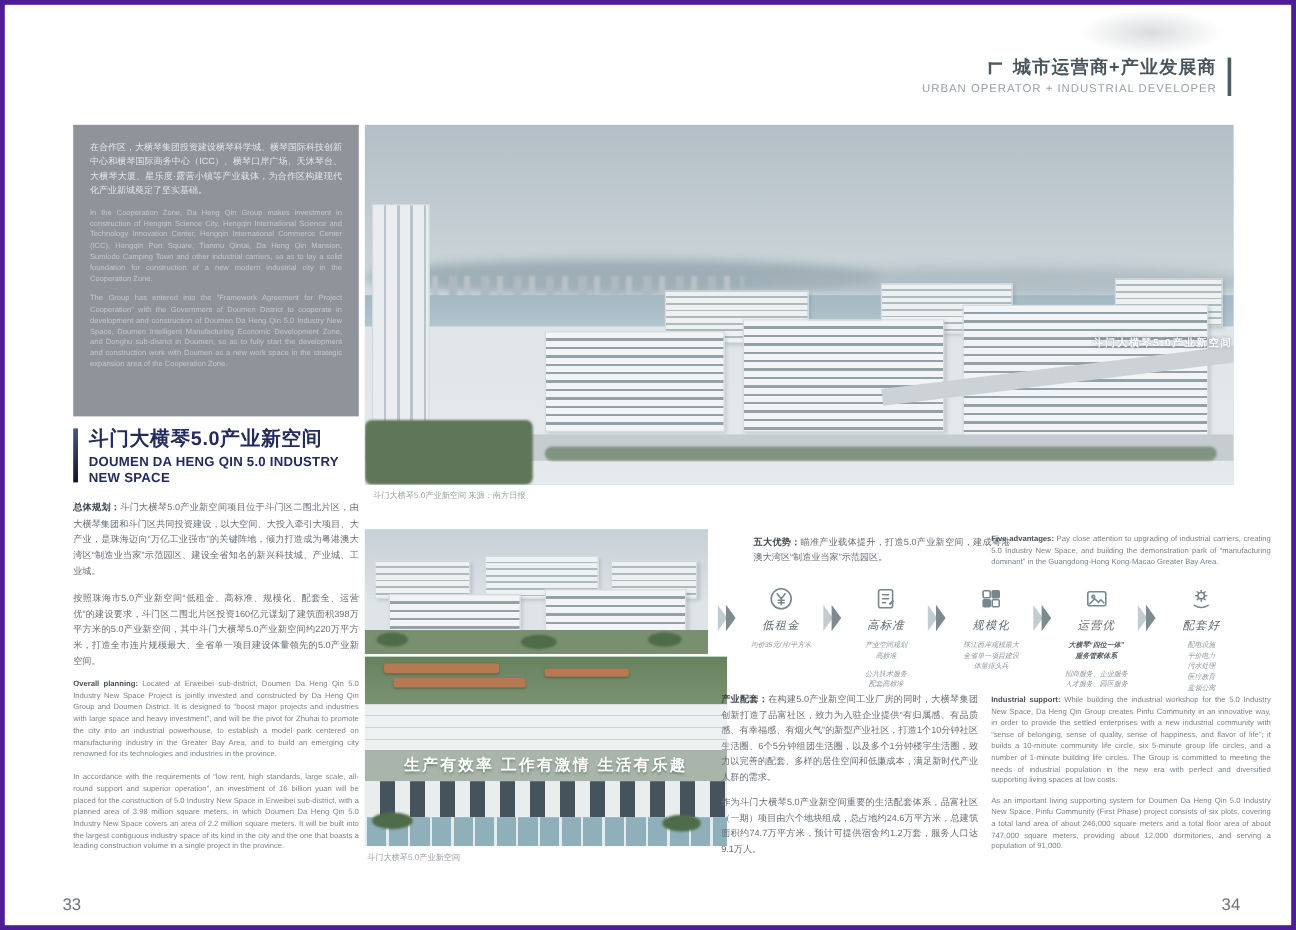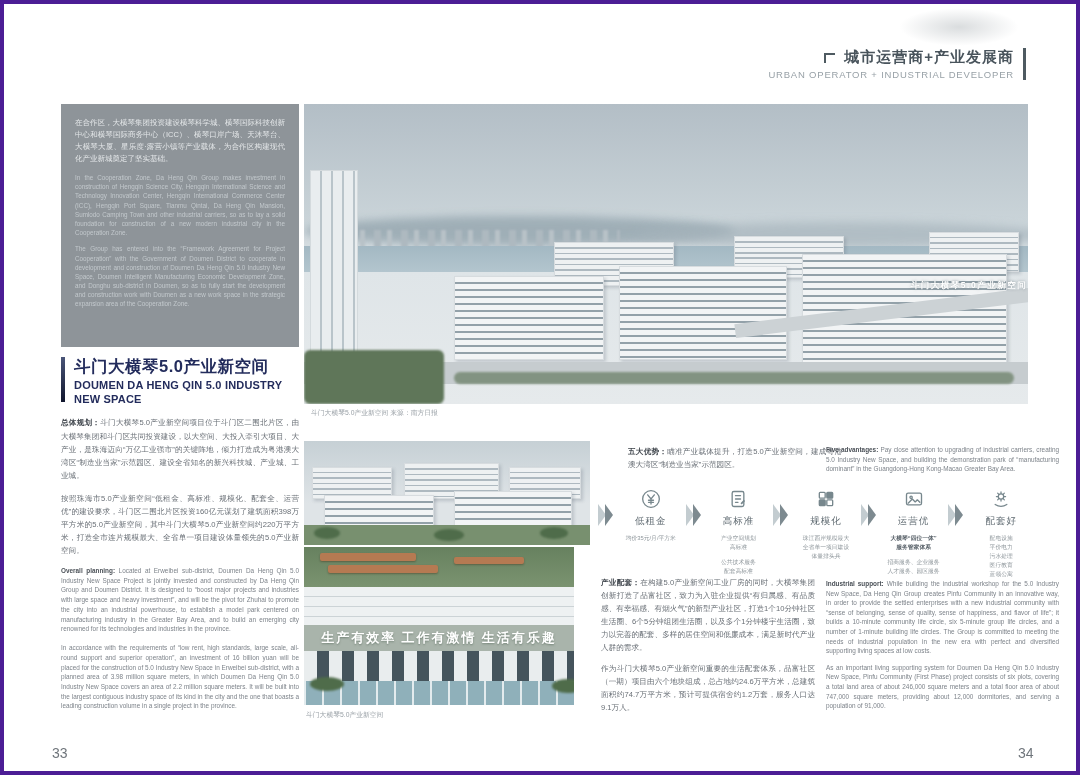--- a/index.html
+++ b/index.html
@@ -52,21 +52,21 @@
   .green{position:absolute;background:#5f7659;border-radius:6px;filter:blur(1px);}
   .photo-sign{position:absolute;left:560px;top:176px;width:210px;text-align:center;font-size:8.5px;font-weight:bold;
       color:#ffffff;letter-spacing:1.5px;text-shadow:0 0 3px rgba(40,60,70,.5);}
   .caption{font-size:6.8px;color:#9aa1a7;}
   .cap-top{position:absolute;left:307px;top:404px;}
 
   .photos-mid{position:absolute;left:300px;top:437px;width:286px;}
   .photo-a{position:relative;width:286px;height:104px;overflow:hidden;background:#ccd5d9;}
   .pa-sky{position:absolute;inset:0;background:linear-gradient(180deg,#c6d0d5,#dfe4e7 60%);}
   .pa-ground{position:absolute;left:0;top:84px;width:100%;height:20px;background:#78906f;}
-  .photo-b{position:relative;width:270px;height:158px;overflow:hidden;background:#e8ebec;margin-top:2px;font-family:Liberation Serif, serif;}
+  .photo-b{position:relative;width:302px;height:158px;overflow:hidden;background:#e8ebec;margin-top:2px;}
   .pb-trees{position:absolute;left:0;top:0;width:100%;height:40px;background:linear-gradient(180deg,#67815f,#7b9370);}
   .pergola{position:absolute;background:#b57a52;border-radius:2px;box-shadow:0 1px 2px rgba(60,40,20,.4);}
   .pb-wall{position:absolute;left:0;top:40px;width:100%;height:38px;background:#eef1f2;
      background-image:repeating-linear-gradient(180deg,transparent 0 9px,#ccd3d6 9px 10px);}
   .pb-banner{position:absolute;left:0;top:78px;width:100%;height:26px;background:#a9b4ab;
      display:flex;align-items:center;justify-content:center;}
   .pb-banner span{font-size:13px;font-weight:bold;color:#ffffff;letter-spacing:2px;white-space:nowrap;
      text-shadow:0 1px 2px rgba(70,90,75,.55);}
   .pb-windows{position:absolute;left:0;top:104px;width:100%;height:30px;
      background:repeating-linear-gradient(90deg,#e9edee 0 13px,#45545c 13px 25px);}
@@ -77,21 +77,21 @@
 
   
   .adv-zh{position:absolute;left:597px;top:441px;width:214px;margin-left:27px;}
   .adv-en{position:absolute;left:822px;top:441px;width:233px;}
   .rt-zh{font-size:7.6px;line-height:1.72;color:#696f76;text-align:justify;margin:0;}
   .rt-zh b{color:#40464d;}
   .rt-en{font-size:6.4px;line-height:1.5;color:#7d838a;text-align:justify;margin:0;}
   .rt-en b{color:#4a5057;}
 
   .flowrow{position:absolute;left:594px;top:484px;width:438px;display:flex;align-items:flex-start;}
-  .flow-unit{display:flex;flex:1;min-width:0;}
+  .flow-unit{display:flex;flex:1;min-width:0;font-style:italic;}
   .chev{flex:none;margin-top:16px;margin-right:2px;}
   .adv-col{flex:1;min-width:0;text-align:center;}
   .adv-icon{height:22px;display:flex;align-items:center;justify-content:center;}
   .adv-label{font-size:9.5px;color:#5f6a71;letter-spacing:1px;margin-top:5px;}
   .adv-sub{font-size:5.8px;line-height:1.55;color:#8f979c;margin-top:6px;white-space:pre-line;}
   .adv-sub.bold{font-weight:bold;color:#555e66;}
 
   .ind-zh{position:absolute;left:597px;top:572px;width:214px;}
   .ind-en{position:absolute;left:822px;top:575px;width:233px;}
   .gap8{height:8px;}  .gap7{height:7px;}

